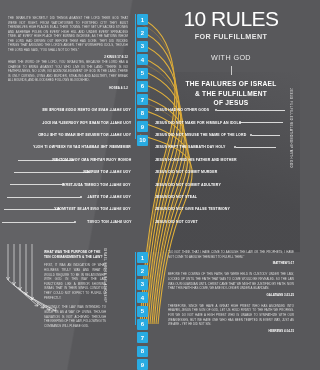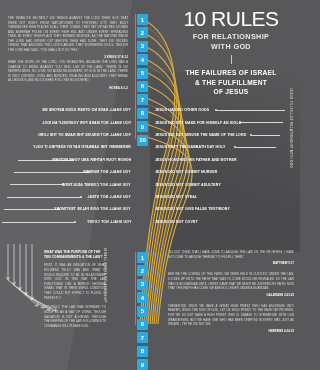--- a/index.html
+++ b/index.html
@@ -26,22 +26,22 @@
   .header { position:absolute; left:168px; top:8px; width:126px; text-align:center; }
   .title {
     font-size:21px; font-weight:normal; letter-spacing:-0.5px;
     line-height:1; color:#ffffff;
   }
   .subtitle1 {
     font-size:7.2px; font-weight:bold; letter-spacing:.4px;
     margin-top:3px; color:#e8e8e8;
   }
   .subtitle2 {
-    font-size:7.2px; font-weight:bold; letter-spacing:.4px;
-    margin-top:1px; color:#e8e8e8;
+    font-size:7.2px; font-weight:normal; letter-spacing:.4px;
+    margin-top:12px; color:#e8e8e8;
   }
   .rule-div { width:1px; height:9px; background:#c9c9c9; margin:4px auto 4px; }
   .subtitle3 {
     font-size:6.6px; font-weight:bold; letter-spacing:.3px;
     line-height:1.45; color:#ffffff;
   }
 
   
   .intro { position:absolute; left:8px; width:120px; }
   .intro p {
@@ -161,21 +161,21 @@
       <g stroke="#c9952c" stroke-width="0.55" fill="none" opacity="0.7">
         <path d="M21,24 C59,40 63,96 47,153 C33,202 25,263 21,324"></path>
         <path d="M21,63 C65,79 69,120 53,171 C39,214 31,269 27,324"></path>
         <path d="M21,102 C71,118 75,144 59,189 C45,226 37,275 33,324"></path>
       </g>
     </svg>
   </div>
 
   <div class="header">
     <div class="title">10 RULES</div>
-    <div class="subtitle1">FOR RELATIONSHIP</div>
+    <div class="subtitle1">FOR FULFILLMENT</div>
     <div class="subtitle2">WITH GOD</div>
     <div class="rule-div"></div>
     <div class="subtitle3" style="white-space:pre-line;">THE FAILURES OF ISRAEL
 &amp; THE FULFILLMENT
 OF JESUS</div>
   </div>
 
   <div class="intro" id="intro-a">
     <p>THE ISRAELITE SECRETLY DID THINGS AGAINST THE LORD THEIR GOD THAT WERE NOT RIGHT. FROM WATCHTOWER TO FORTIFIED CITY THEY BUILT THEMSELVES HIGH PLACES IN ALL THEIR TOWNS. THEY SET UP SACRED STONES AND ASHERAH POLES ON EVERY HIGH HILL AND UNDER EVERY SPREADING TREE. AT EVERY HIGH PLACE THEY BURNED INCENSE, AS THE NATIONS WHOM THE LORD HAD DRIVEN OUT BEFORE THEM HAD DONE. THEY DID WICKED THINGS THAT AROUSED THE LORD'S ANGER. THEY WORSHIPED IDOLS, THOUGH THE LORD HAD SAID, "YOU SHALL NOT DO THIS."</p>
     <div class="ref">2 KINGS 17:9-12</div>

